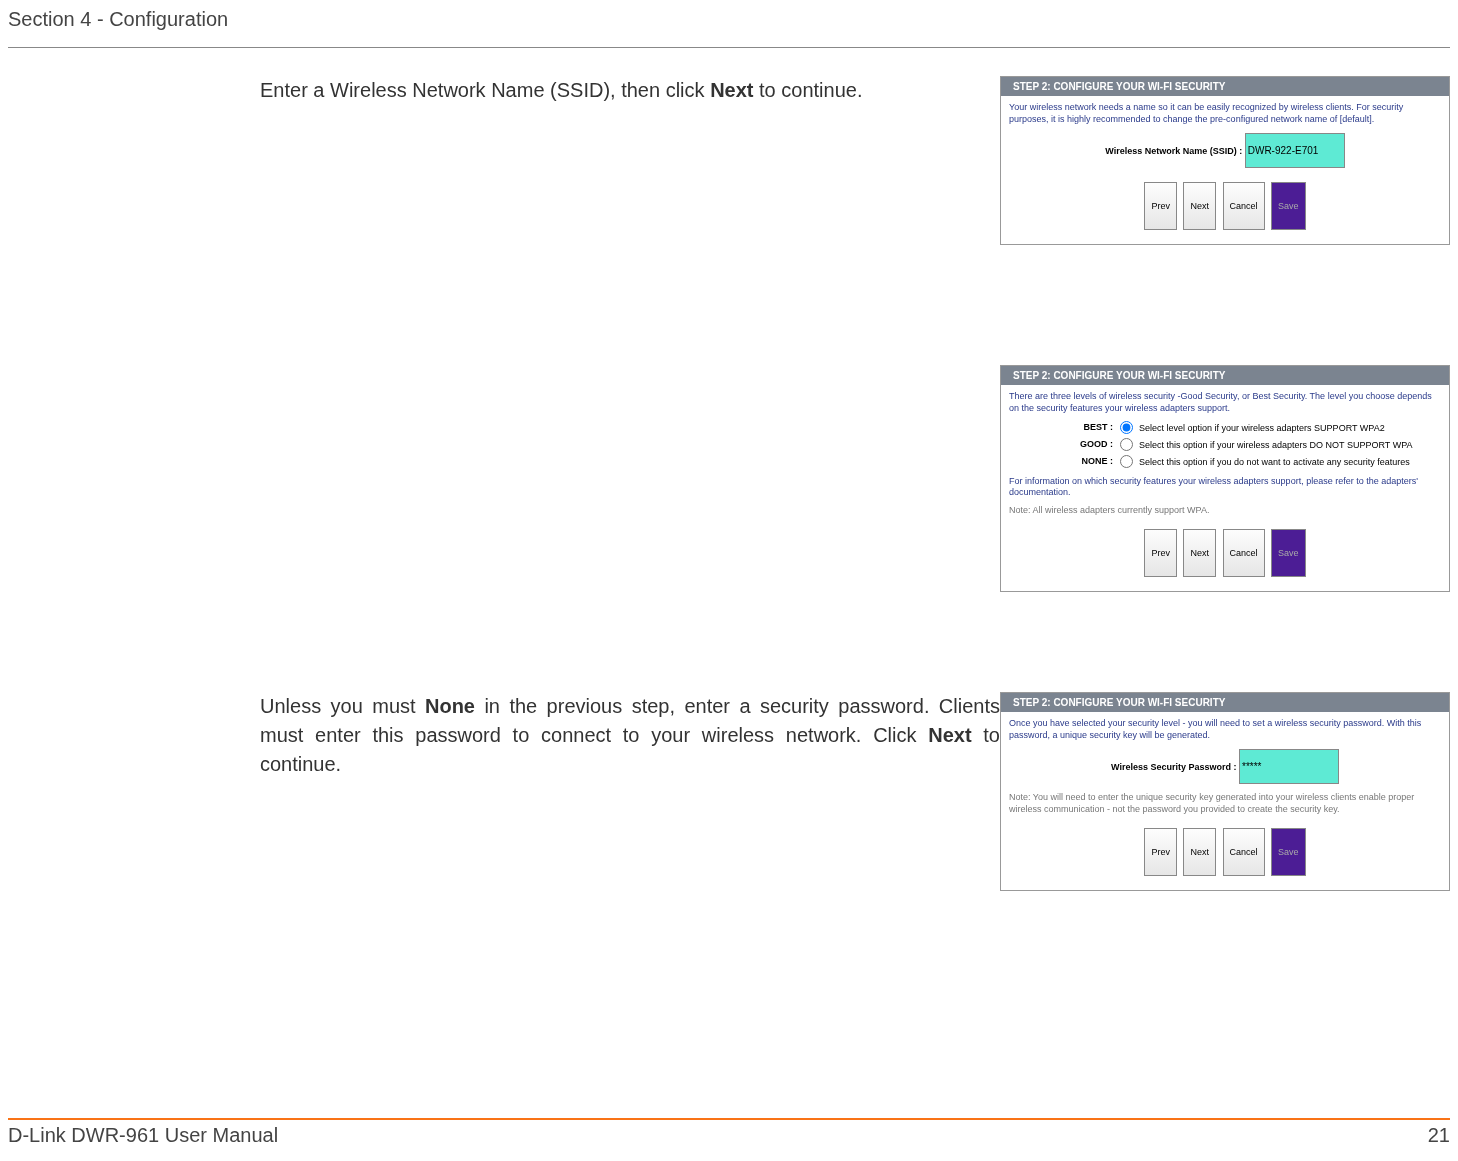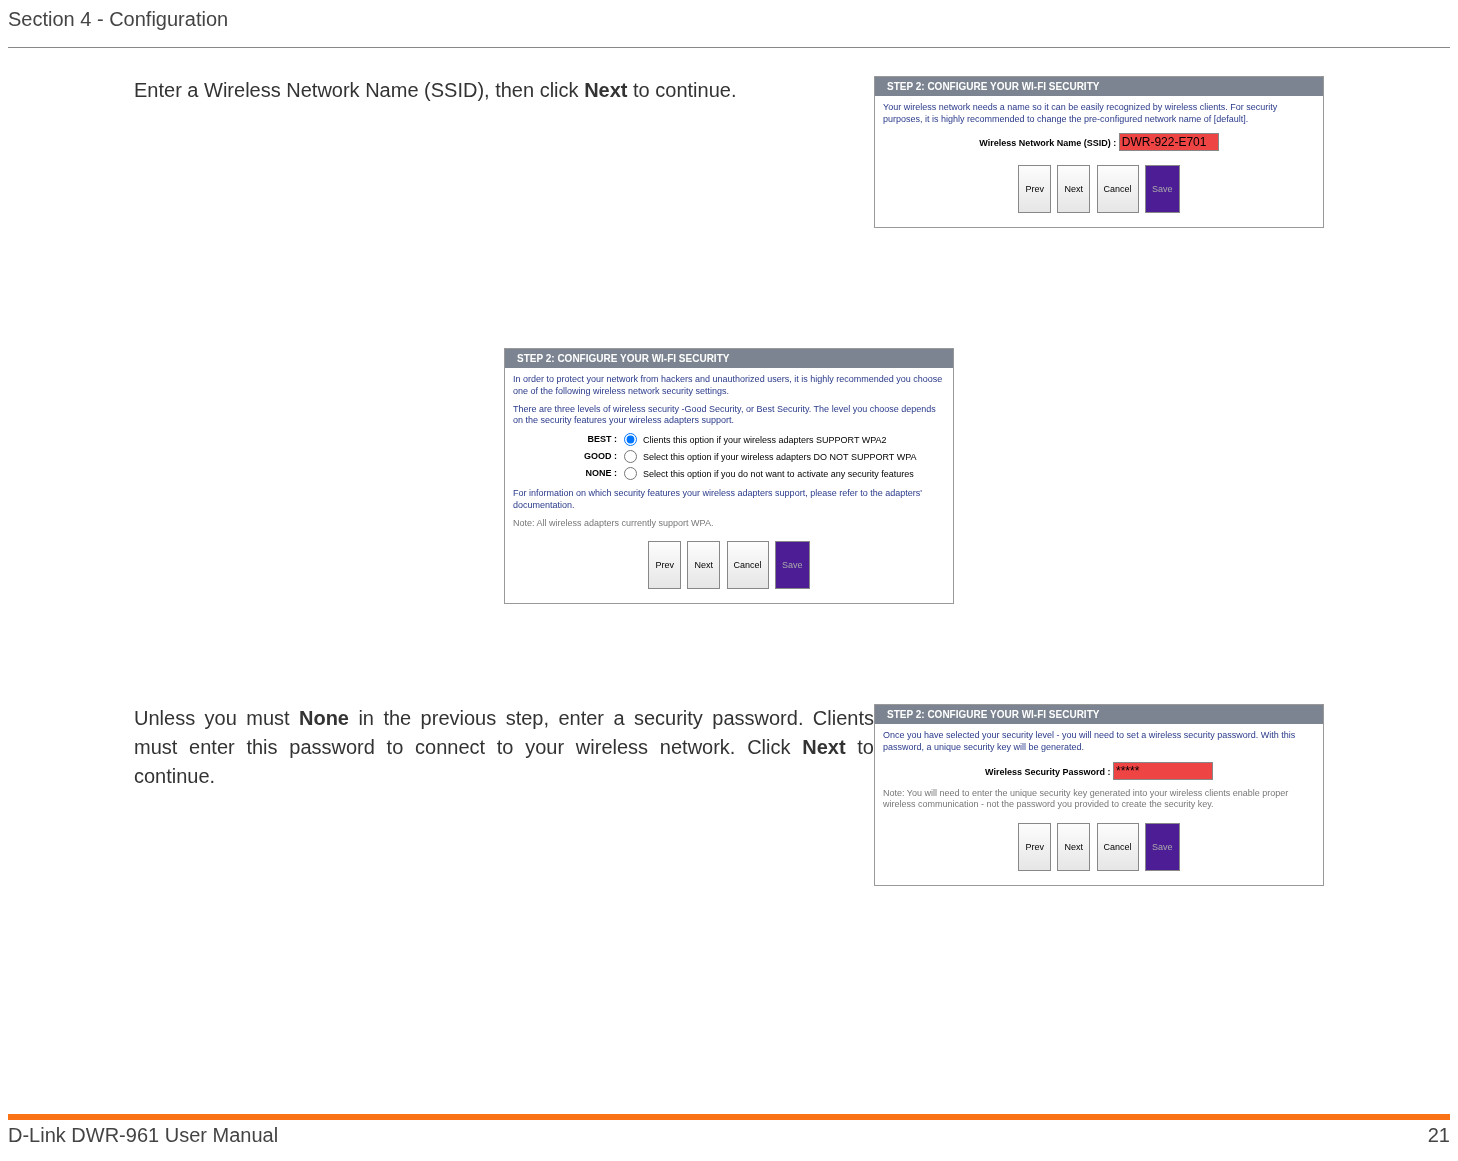--- a/index.html
+++ b/index.html
@@ -14,21 +14,21 @@
   }
   .section-header {
     font-size: 20px;
     color: #444;
     padding: 8px 0 16px 0;
     border-bottom: 1px solid #888;
     margin-bottom: 28px;
   }
   .row {
     display: flex;
-    justify-content: center;
+    justify-content: flex-end;
     align-items: flex-start;
     margin-bottom: 120px;
   }
   .row2 { margin-bottom: 100px; }
   .row3 { margin-bottom: 40px; }
   .instruction {
     width: 740px;
     font-size: 20px;
     line-height: 1.45;
     color: #333;
@@ -54,25 +54,25 @@
     color: #2a3a8a;
   }
   .panel-body p { margin-bottom: 6px; line-height: 1.3; }
   .field-row {
     text-align: center;
     margin: 8px 0;
     color: #000;
   }
   .field-label { font-weight: bold; font-size: 9px; }
   .field-input {
-    font-size: 12px;
-    padding: 1px 2px;
+    font-size: 10px;
+    padding: 11px 2px;
     width: 100px;
     border: 1px solid #888;
-    background: #ef4444;
+    background: #5eead4;
   }
   .btn-row {
     text-align: center;
     padding: 6px 0 8px 0;
   }
   .btn {
     font-size: 9px;
     padding: 18px 6px;
     margin: 0 2px;
     border: 1px solid #888;
@@ -92,21 +92,21 @@
   }
   .sec-opt b { display: inline-block; width: 44px; text-align: right; margin-right: 4px; }
   .sec-opt input[type=radio] { vertical-align: middle; margin-right: 4px; }
   .sec-opt span { vertical-align: middle; }
   .note-grey { color: #777; font-size: 9px; margin-top: 4px; }
   .footer {
     position: absolute;
     bottom: 14px;
     left: 8px;
     right: 8px;
-    border-top: 6px solid #f97316;
+    border-top: 2px solid #f97316;
     padding-top: 4px;
     font-size: 20px;
     color: #444;
     display: flex;
     justify-content: space-between;
   }
 </style>
 </head>
 <body>
 
@@ -131,26 +131,25 @@
         <button class="btn disabled">Save</button>
       </div>
     </div>
   </div>
 </div>
 
 <div class="row row2">
   <div class="panel">
     <div class="panel-title">STEP 2: CONFIGURE YOUR WI-FI SECURITY</div>
     <div class="panel-body">
-      <p>In order to protect your network from hackers and unauthorized users, it is highly recommended you choose one of the following wireless network security settings.</p>
       <p>There are three levels of wireless security -Good Security, or Best Security. The level you choose depends on the security features your wireless adapters support.</p>
       <div class="sec-opt">
         <b>BEST :</b>
         <input type="radio" name="sec" checked="" style="">
-        <span>Clients this option if your wireless adapters SUPPORT WPA2</span>
+        <span>Select level option if your wireless adapters SUPPORT WPA2</span>
       </div>
       <div class="sec-opt">
         <b>GOOD :</b>
         <input type="radio" name="sec" style="">
         <span>Select this option if your wireless adapters DO NOT SUPPORT WPA</span>
       </div>
       <div class="sec-opt">
         <b>NONE :</b>
         <input type="radio" name="sec" style="">
         <span>Select this option if you do not want to activate any security features</span>

